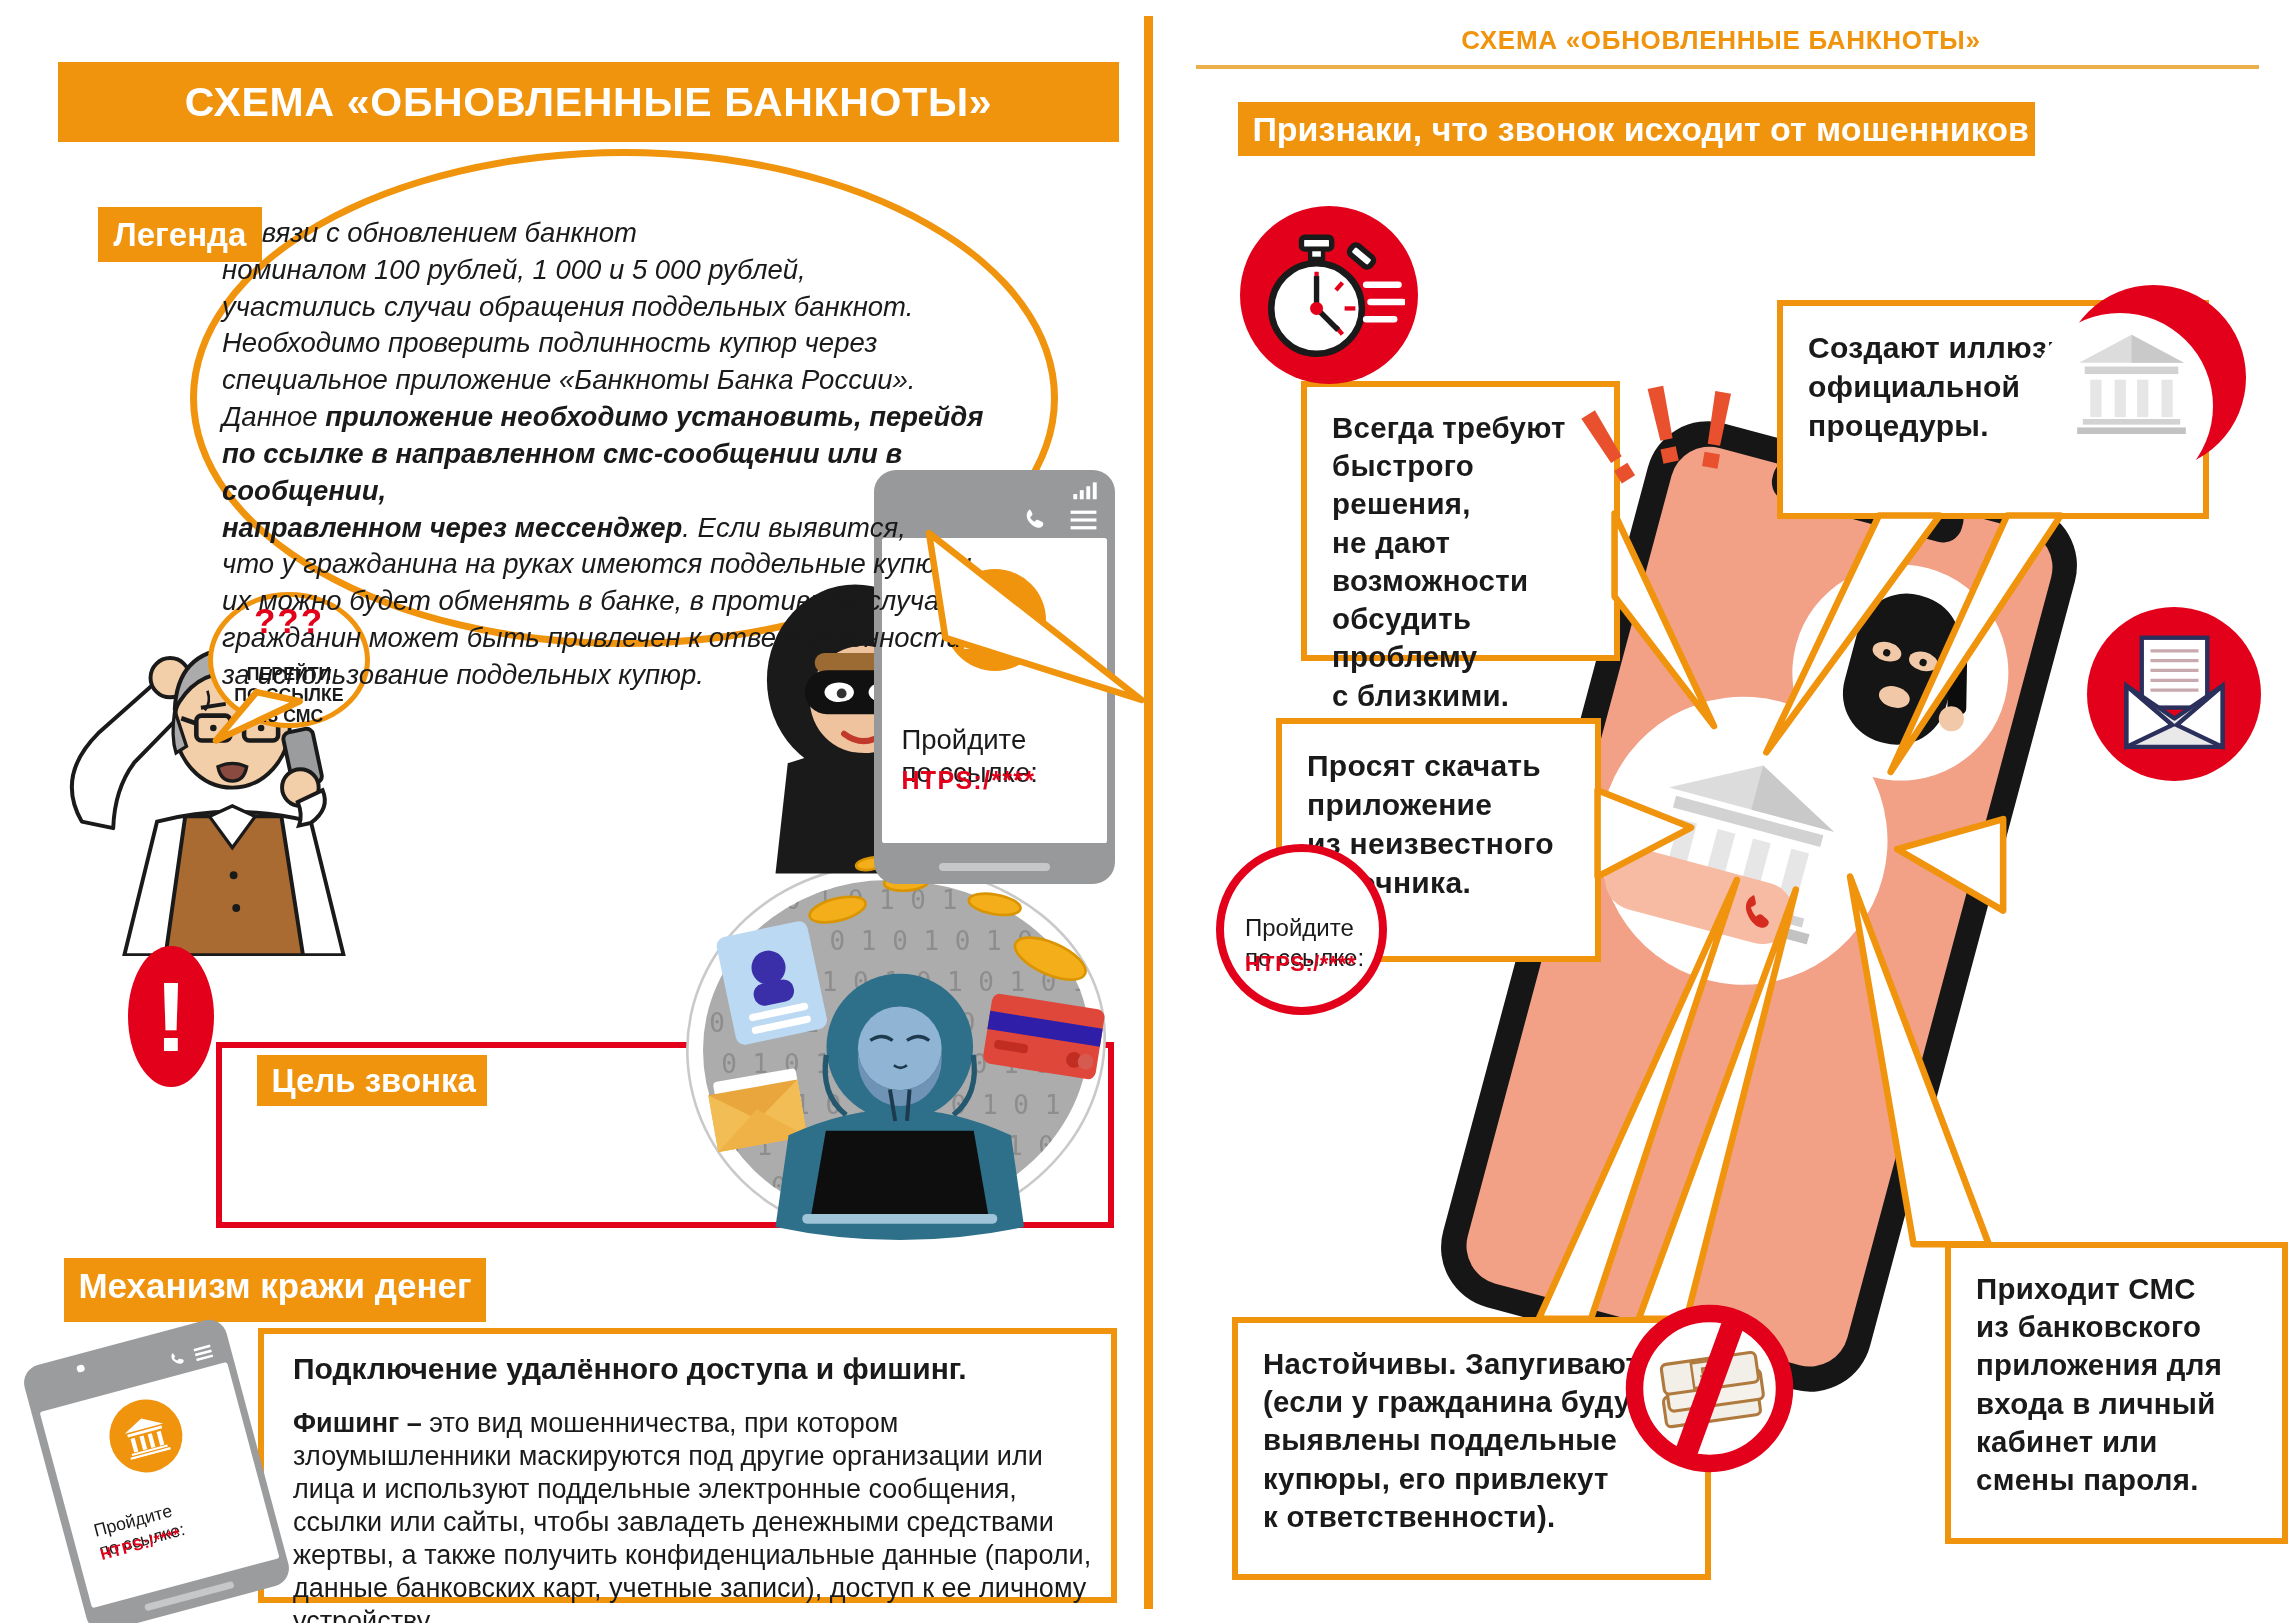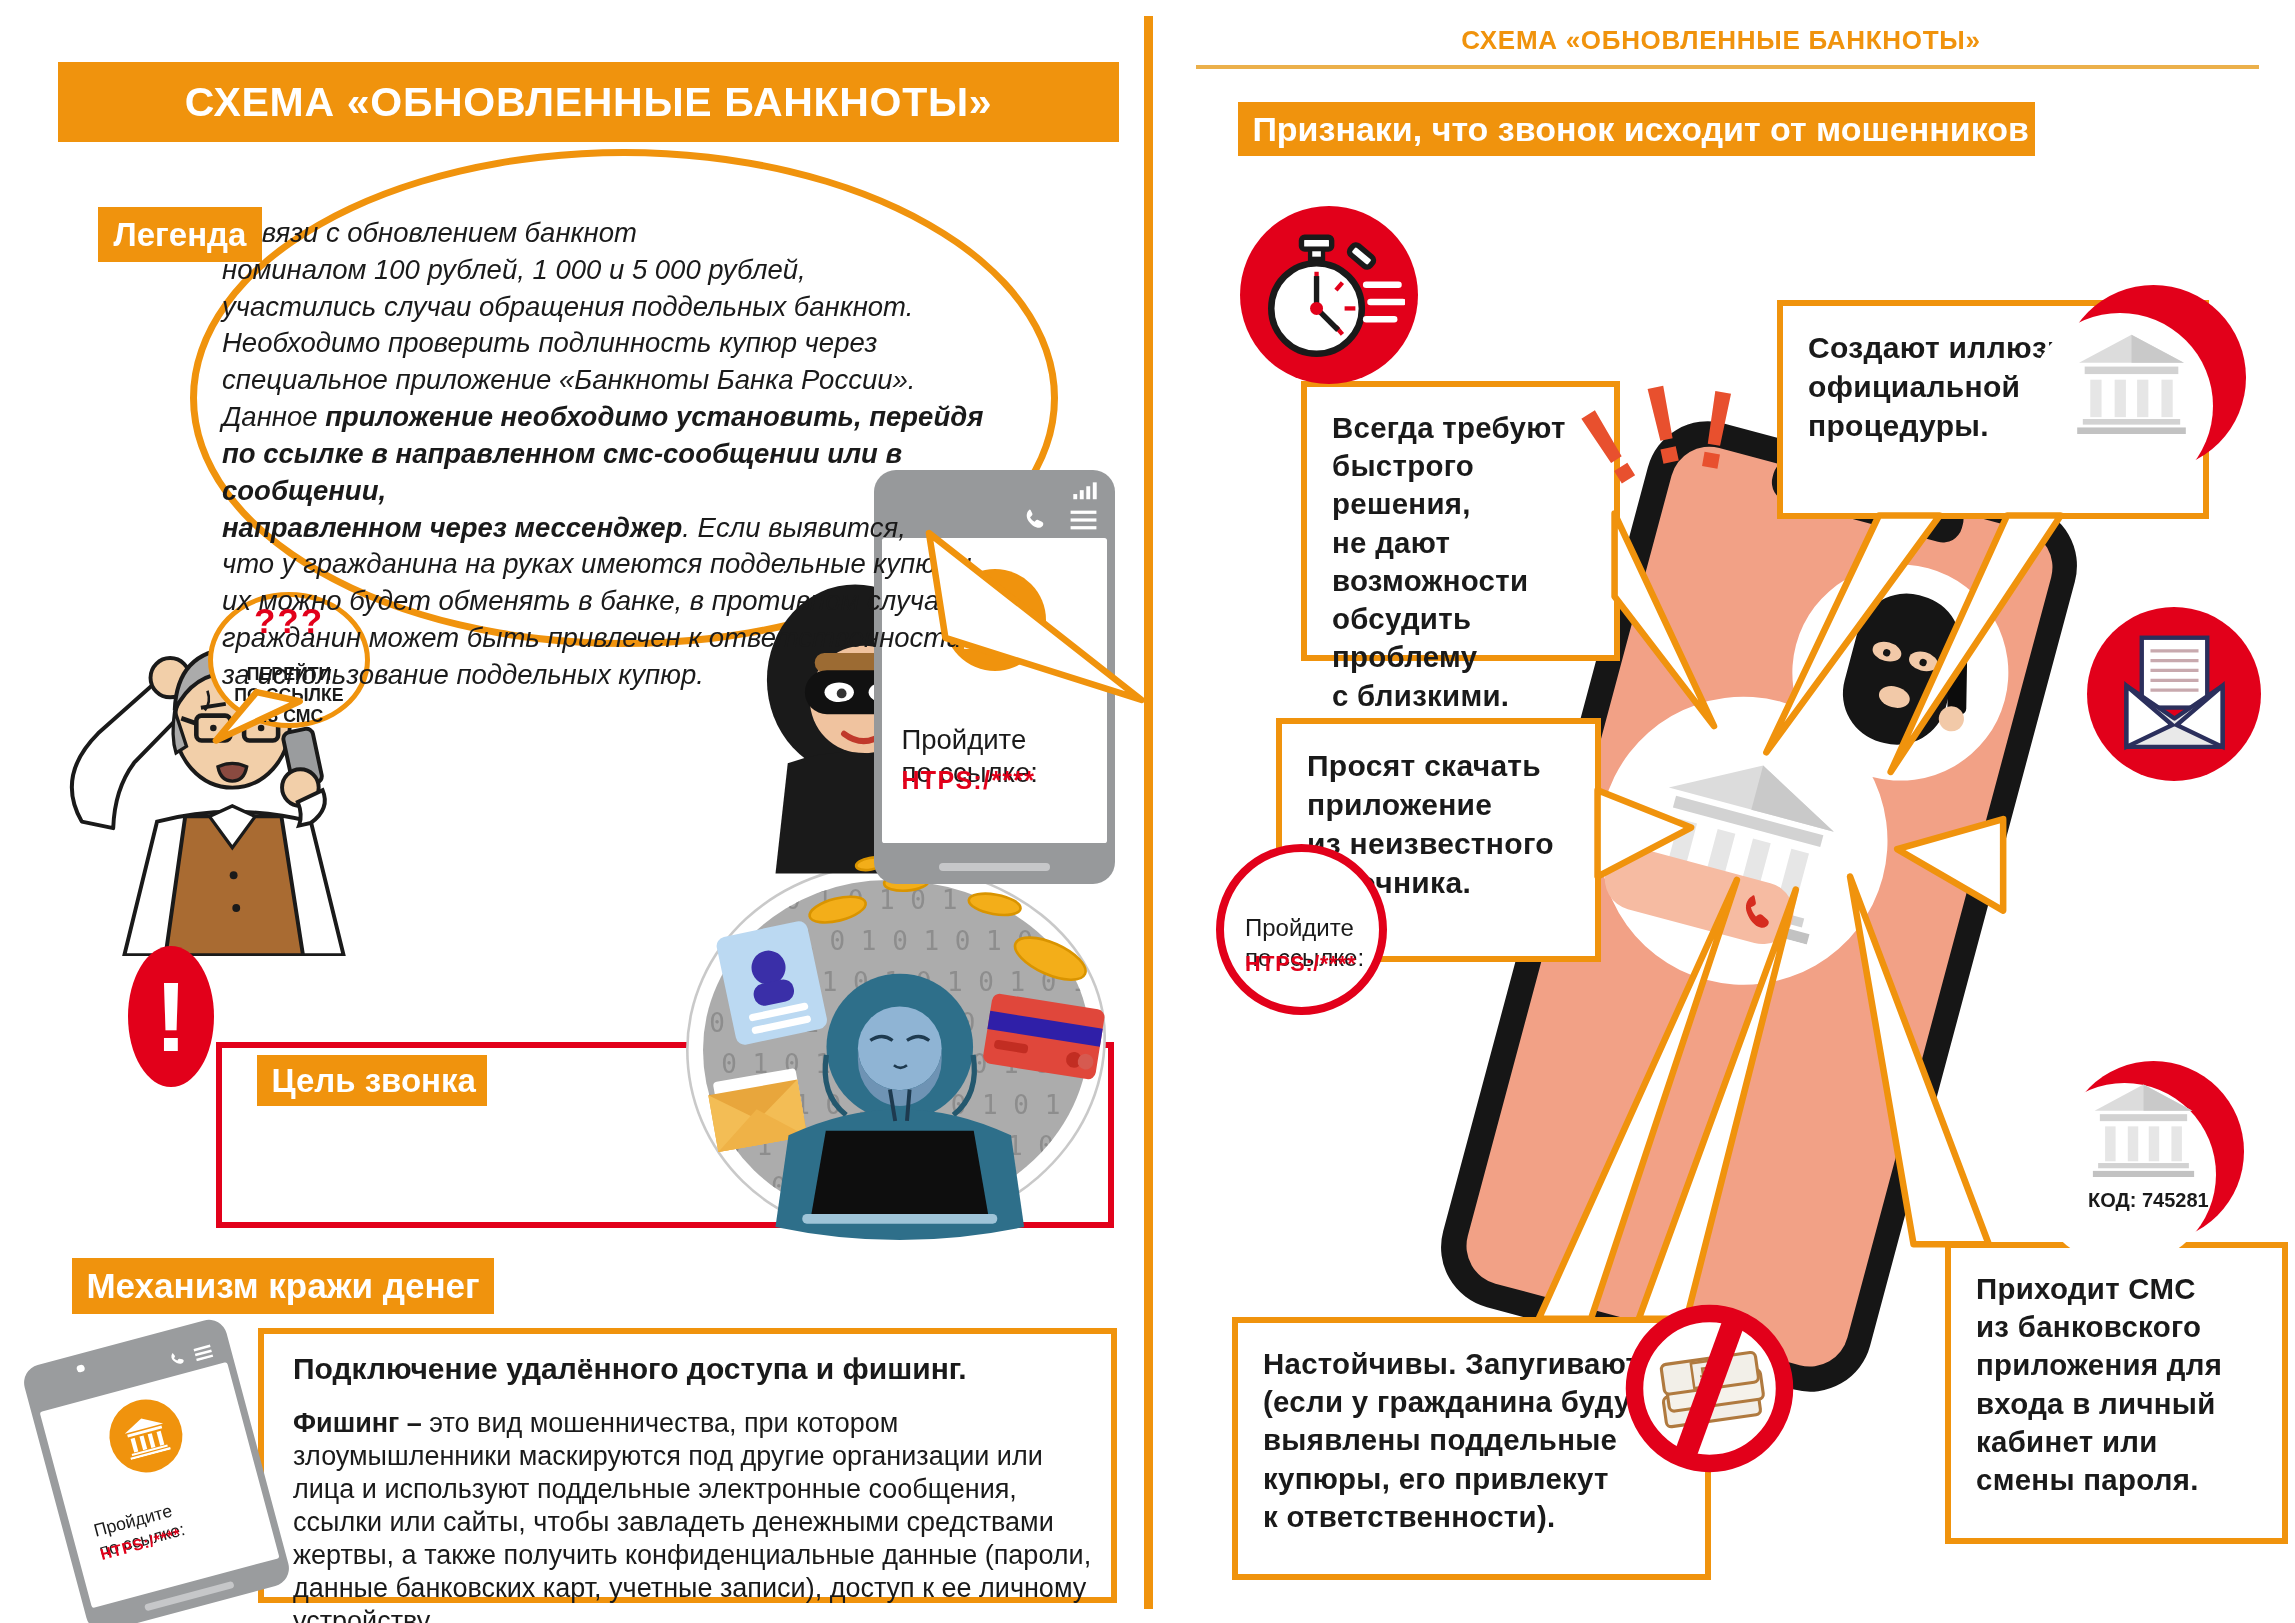--- a/index.html
+++ b/index.html
@@ -223,21 +223,21 @@
     <path d="M300,300 q18,-12 34,0 M356,300 q18,-12 34,0" stroke="#1E3A4F" stroke-width="5" fill="none"></path>
     <path d="M336,338 q10,8 20,0" stroke="#1E3A4F" stroke-width="4" fill="none"></path>
     <path d="M233,322 q-10,60 30,92 M457,322 q10,60 -30,92" stroke="#24586E" stroke-width="8" fill="none"></path>
     <path d="M175,445 Q345,365 515,445 L535,585 Q345,625 155,585 Z" fill="#2E6F8A"></path>
     <path d="M330,375 l8,48 M360,375 l-4,48" stroke="#1E3A4F" stroke-width="6"></path>
 
     <polygon points="232,438 458,438 480,565 210,565" fill="#0E0E0E"></polygon>
     <rect x="196" y="565" width="298" height="15" rx="7" fill="#9FC4D8"></rect>
   </svg>
 
-  <div class="abs banner center" style="left:64px;top:1258px;width:422px;height:56px;font-size:35px;line-height:56px;z-index:6;margin-left:8px;">
+  <div class="abs banner center" style="left:64px;top:1258px;width:422px;height:64px;font-size:35px;line-height:56px;z-index:6;">
     <span>Механизм кражи денег</span>
   </div>
   <div class="abs" style="left:258px;top:1328px;width:859px;height:275px;border:6.5px solid #F0930D;background:#fff;box-sizing:border-box;z-index:1;"></div>
 
   <div class="abs phone-frame" style="left:52px;top:1338px;width:209px;height:275px;transform:rotate(-15deg);background:#9A9C9E;border-radius:18.3px;z-index:6;">
     <div class="abs" style="left:55px;top:10.5px;width:7.9px;height:7.9px;border-radius:50%;background:#ffffff;"></div>
     <svg class="abs" style="right:46px;top:22px;color:#ffffff;" width="15.7" height="15.7" viewBox="0 0 100 100">
       <path fill="currentColor" d="M25 14 C13 26 13 44 24 60 C35 76 52 88 68 88 C78 88 86 80 86 72 C86 68 84 65 80 63 L64 55 C60 53 56 54 53 58 L49 63 C42 59 34 51 30 43 L36 38 C40 35 41 31 39 27 L32 13 C30 9 27 10 25 14 Z"></path>
     </svg>
     <svg class="abs" style="right:17px;top:23.6px;" width="21" height="14.4" viewBox="0 0 48 34">
@@ -386,40 +386,20 @@
   </div>
 
   <div class="abs callout" style="left:1945px;top:1242px;width:343px;height:302px;">
     <div class="txt pre" style="font-size:29.4px;"><span>Приходит СМС
 из банковского
 приложения для
 входа в личный
 кабинет или
 смены пароля.</span></div>
   </div>
-  <div class="abs" style="left:2063px;top:1061px;width:181px;height:181px;z-index:40;">
-    <div class="abs redcircle" style="left:0;top:0;width:181px;height:181px;"></div>
-    <div class="abs whitecircle" style="left:-30px;top:22px;width:183px;height:183px;"></div>
-    <svg class="abs" style="left:27.5px;top:19.6px;" width="105" height="96" viewBox="0 0 120 110">
-      <polygon points="60,4 116,34 4,34" fill="#DCDCDC"></polygon>
-        <polygon points="60,4 116,34 60,34" fill="#C9C9C9"></polygon>
-      <rect x="10" y="38" width="100" height="8" fill="#D2D2D2"></rect>
-      <g fill="#E6E6E6">
-          <rect x="16" y="52" width="12" height="40"></rect>
-          <rect x="42" y="52" width="12" height="40"></rect>
-          <rect x="66" y="52" width="12" height="40"></rect>
-          <rect x="92" y="52" width="12" height="40"></rect>
-        </g>
-      <rect x="8" y="94" width="104" height="6" fill="#D2D2D2"></rect>
-        <rect x="2" y="103" width="116" height="7" fill="#C2C2C2"></rect>
-    </svg>
-    <div class="abs bold" style="left:25px;top:128px;font-size:20px;">
-      <span>КОД: 745281</span>
-    </div>
-  </div>
 
   <div class="abs callout" style="left:1232px;top:1317px;width:479px;height:263px;">
     <div class="txt pre" style="font-size:29.4px;"><span>Настойчивы. Запугивают
 (если у гражданина будут
 выявлены поддельные
 купюры, его привлекут
 к ответственности).</span></div>
   </div>
   <div class="abs" style="left:1622px;top:1301px;width:175px;height:175px;z-index:40;">
     <svg width="175" height="175" viewBox="0 0 140 140">

